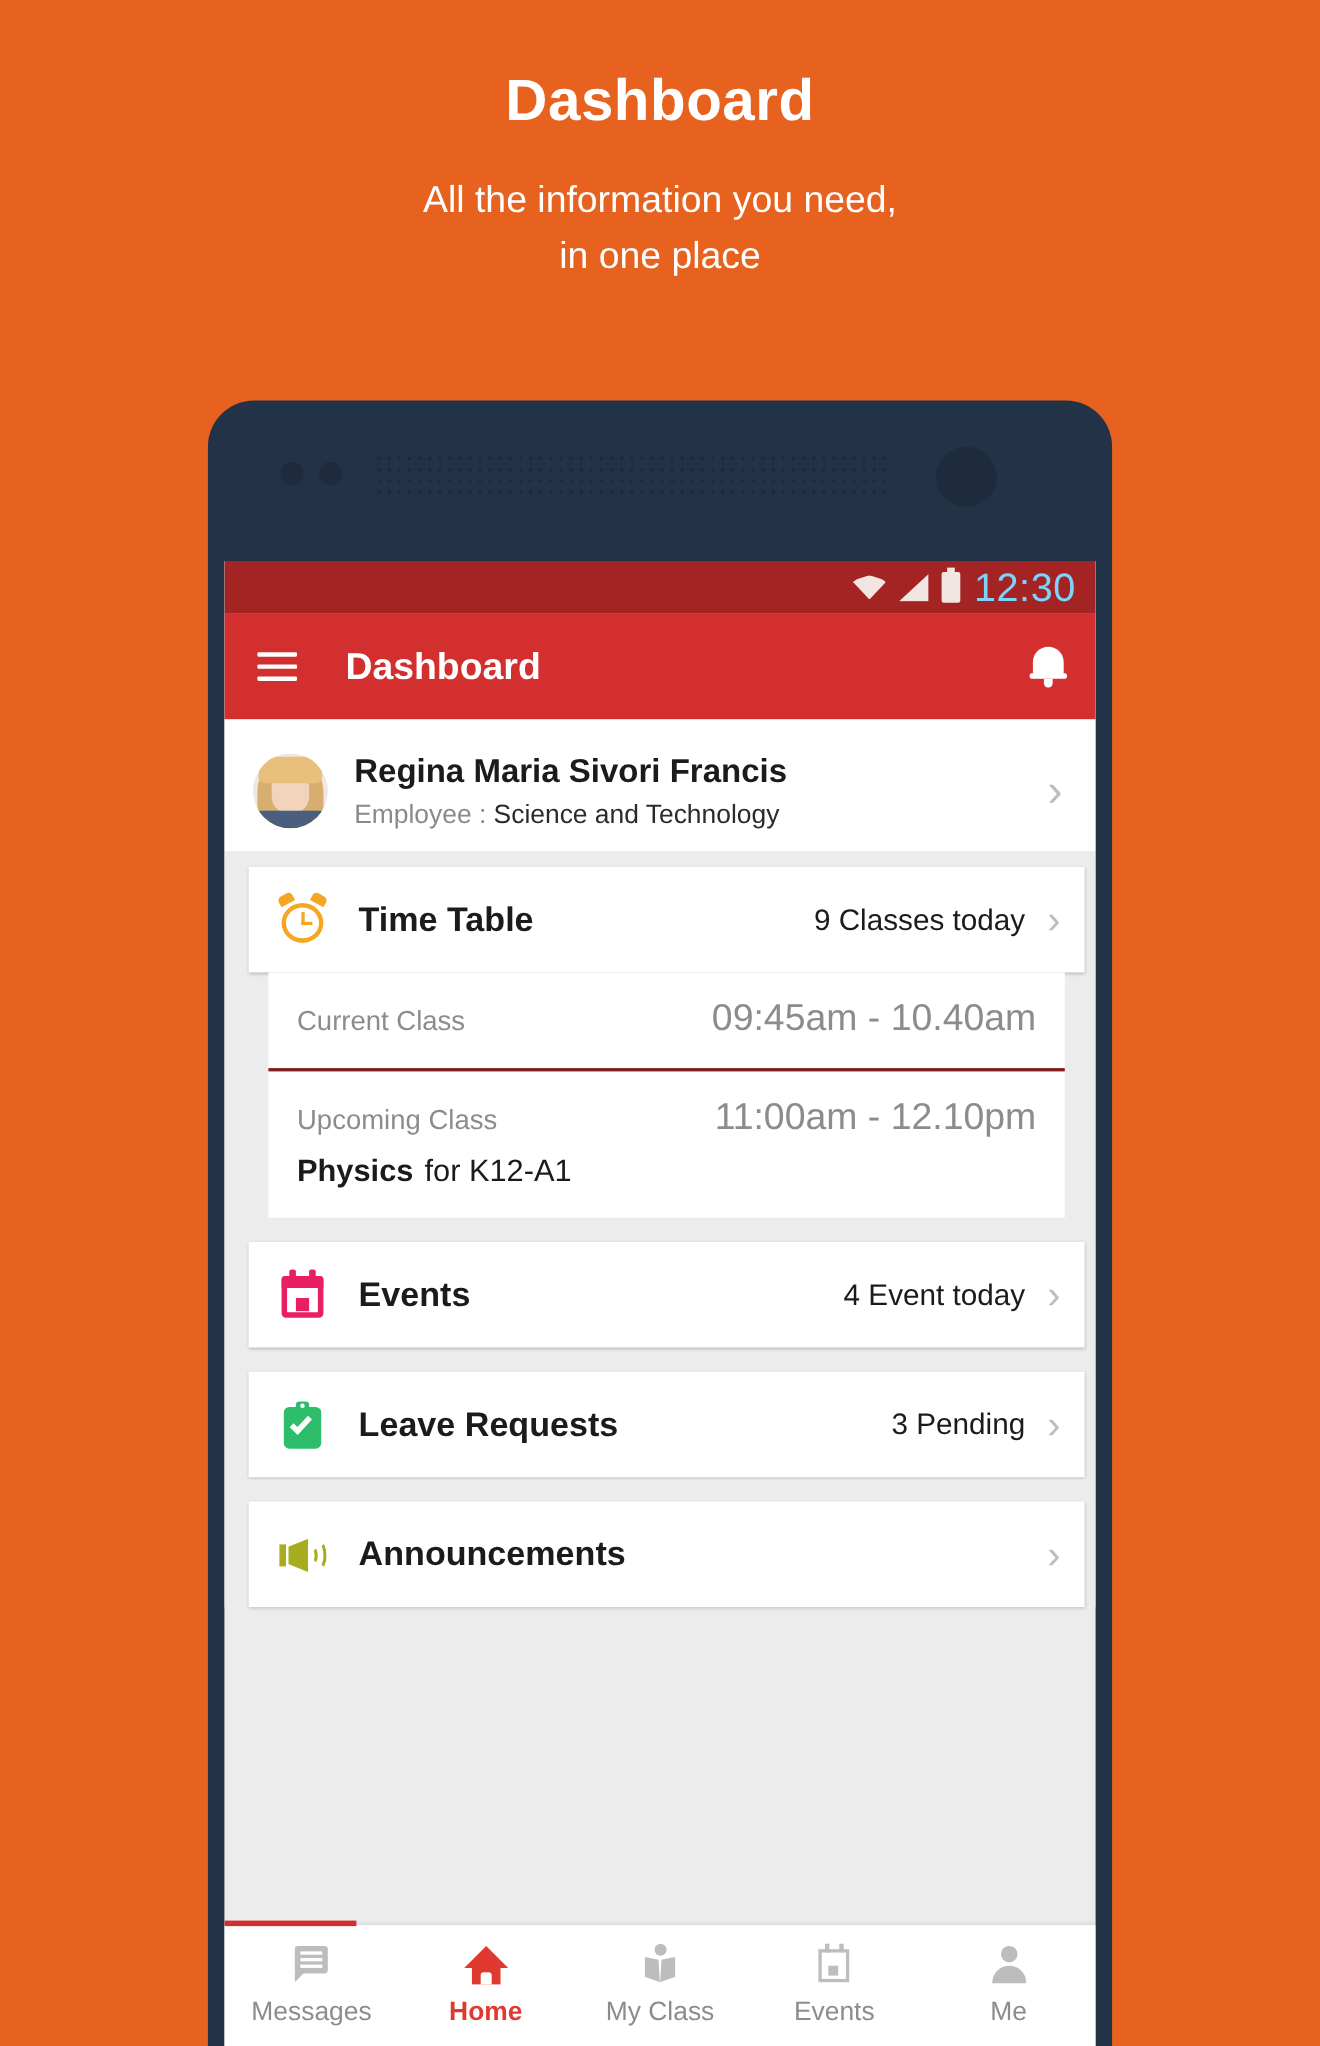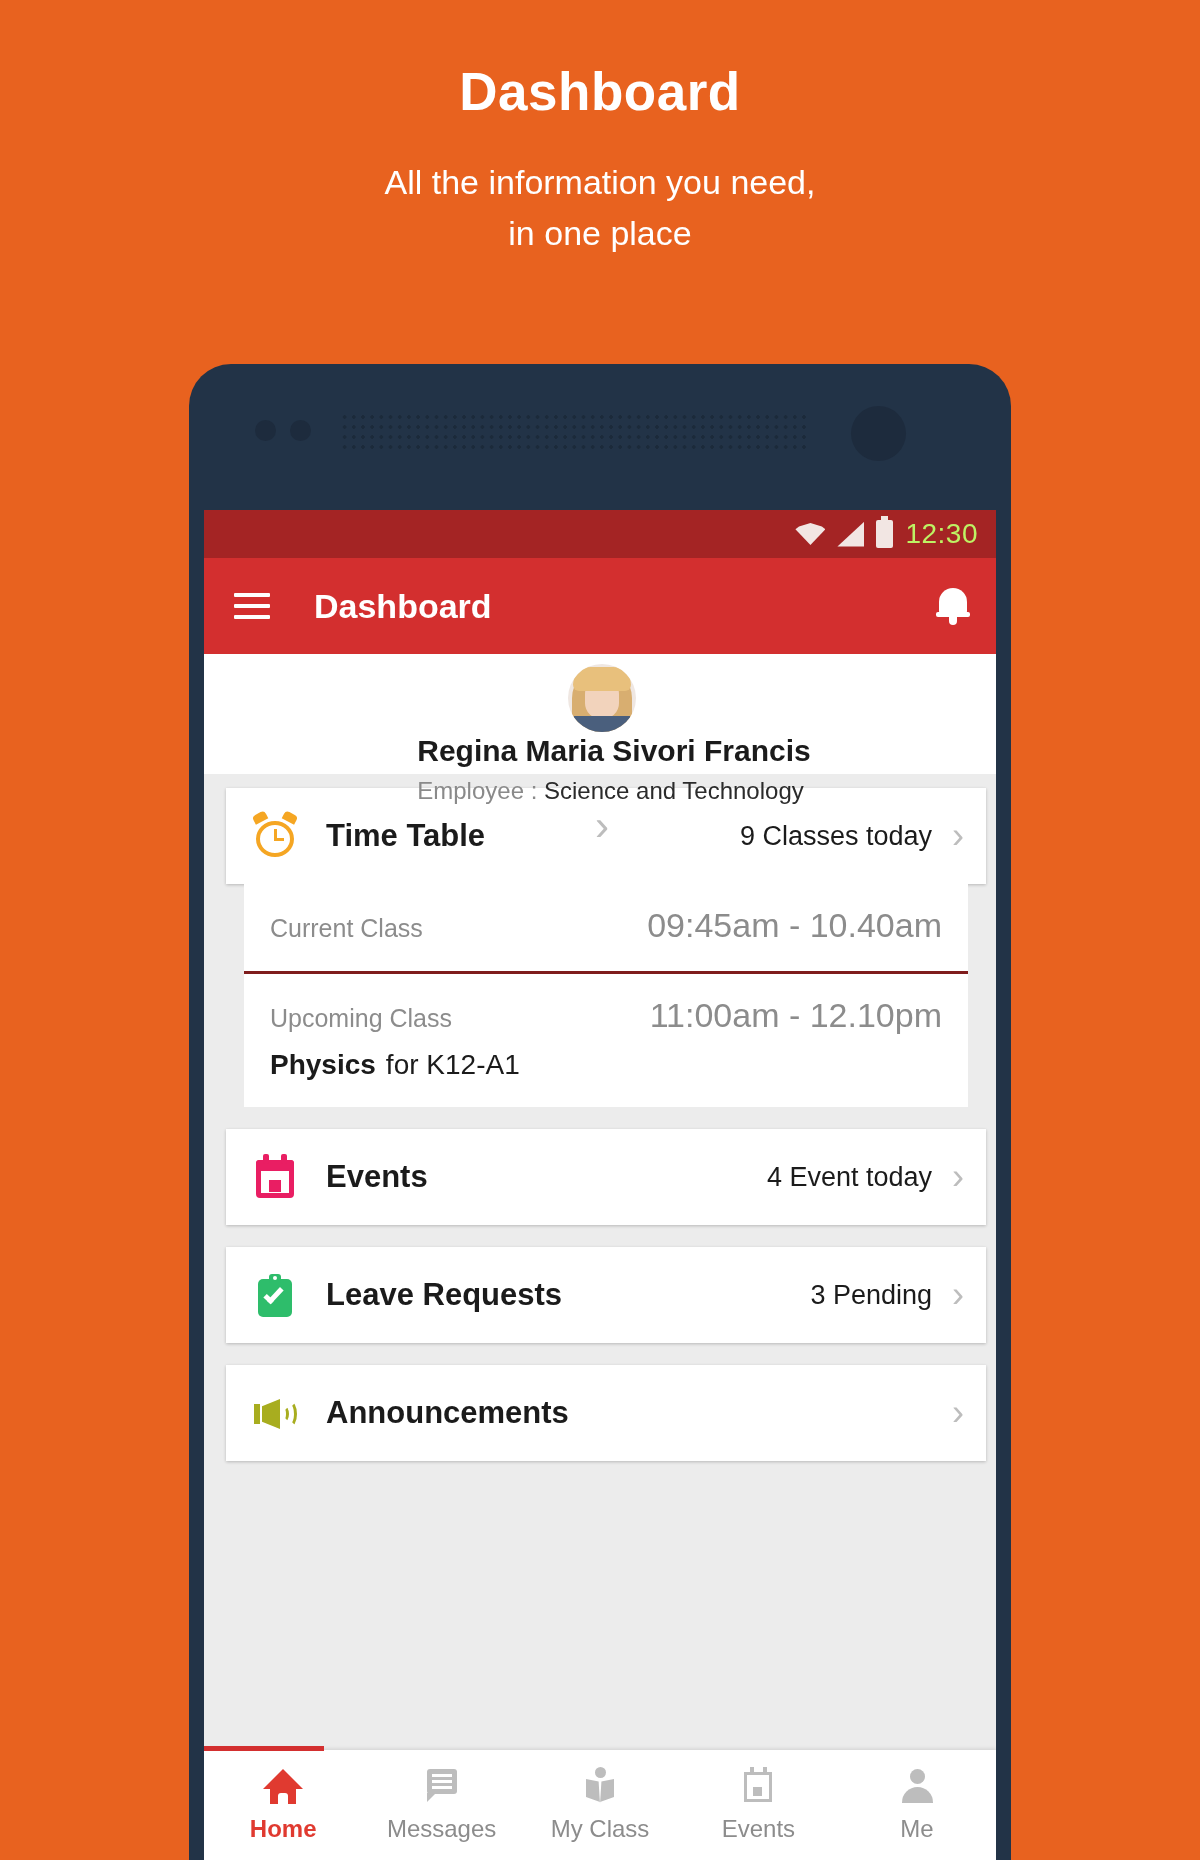--- a/index.html
+++ b/index.html
@@ -99,22 +99,22 @@
   .statusbar {
     height: 48px;
     background: #A42424;
     display: flex;
     align-items: center;
     justify-content: flex-end;
     padding-right: 18px;
     gap: 12px;
   }
   .sb-time {
-    color: #bef264;
-    font-size: 28px;
+    color: #7dd3fc;
+    font-size: 36px;
     letter-spacing: .5px;
   }
   .ico-wifi {
     width: 30px; height: 22px;
     background: #F2E6E3;
     clip-path: polygon(50% 100%, 0% 28%, 12% 16%, 50% 0%, 88% 16%, 100% 28%);
   }
   .ico-signal {
     width: 27px; height: 25px;
     background: #F2E6E3;
@@ -182,21 +182,20 @@
   }
 
   
   .profile {
     background: #FFFFFF;
     height: 120px;
     display: flex;
     align-items: center;
     padding: 10px 22px 0 26px;
     cursor: pointer;
-    flex-direction: column;
   }
   .avatar {
     width: 68px; height: 68px;
     border-radius: 50%;
     overflow: hidden;
     flex: 0 0 auto;
     background: #EFE7E2;
     position: relative;
   }
   .avatar .hair-back {
@@ -644,38 +643,38 @@
             <div class="w2"></div>
         </div>
         <div class="card-title">Announcements</div>
         <div class="card-meta"></div>
         <div class="chev">›</div>
       </div>
 
     </div>
 
     <div class="bottomnav">
-      <div class="navitem active">
-        <div class="navicon ni-home">
-          <div class="roof"></div>
-            <div class="base"></div>
-            <div class="door"></div>
-        </div>
-        <div class="navlabel">Home</div>
-      </div>
       <div class="navitem">
         <div class="navicon ni-msg">
           <div class="bubble"></div>
             <div class="tail"></div>
             <i></i>
             <i></i>
             <i></i>
         </div>
         <div class="navlabel">Messages</div>
       </div>
+      <div class="navitem active">
+        <div class="navicon ni-home">
+          <div class="roof"></div>
+            <div class="base"></div>
+            <div class="door"></div>
+        </div>
+        <div class="navlabel">Home</div>
+      </div>
       <div class="navitem">
         <div class="navicon ni-class">
           <div class="head"></div>
             <div class="book"></div>
         </div>
         <div class="navlabel">My Class</div>
       </div>
       <div class="navitem">
         <div class="navicon ni-ev">
           <div class="frame"></div>

